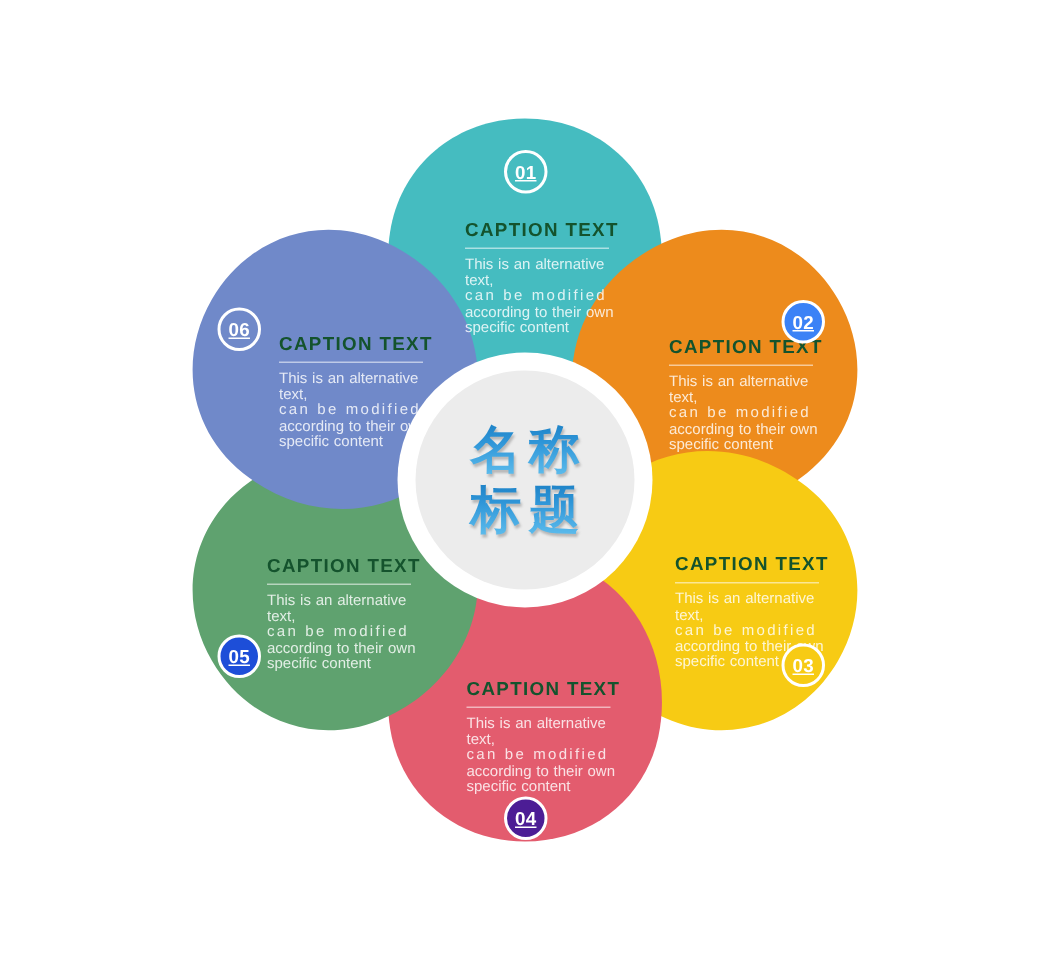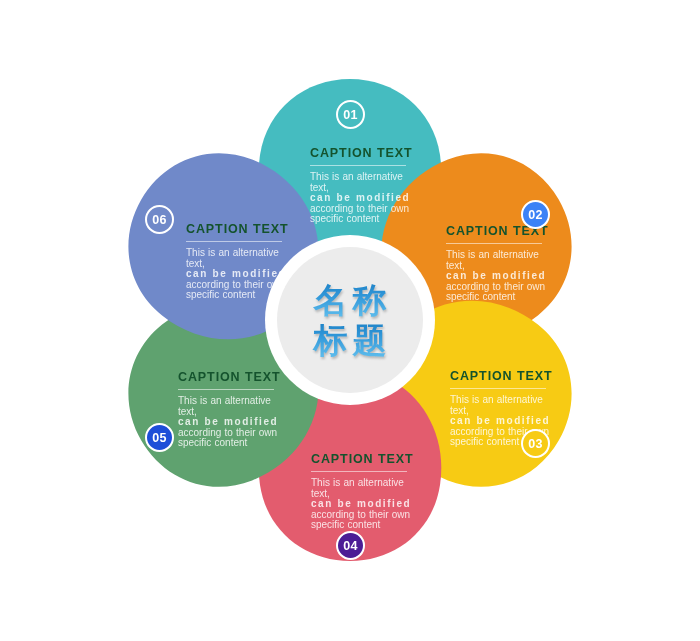--- a/index.html
+++ b/index.html
@@ -78,38 +78,38 @@
   .caption-body {
     color: rgba(255, 255, 255, 0.82);
     font-size: 10px;
     line-height: 10.6px;
     margin: 0;
     width: 112px;
     word-spacing: 0.4px;
   }
   .caption-body .ln2 {
     letter-spacing: 1.55px;
-    font-weight: bold;
   }
 
   
   .badge {
     position: absolute;
     width: 29px;
     height: 29px;
     border-radius: 50%;
     border: 2.5px solid #ffffff;
     box-sizing: border-box;
     display: flex;
     align-items: center;
     justify-content: center;
     color: #ffffff;
     font-size: 12.5px;
     font-weight: bold;
     letter-spacing: 0.2px;
+    text-decoration: underline;
   }
 
   
   .hub-ring {
     position: absolute;
     left: 265px;
     top: 235px;
     width: 170px;
     height: 170px;
     border-radius: 50%;

